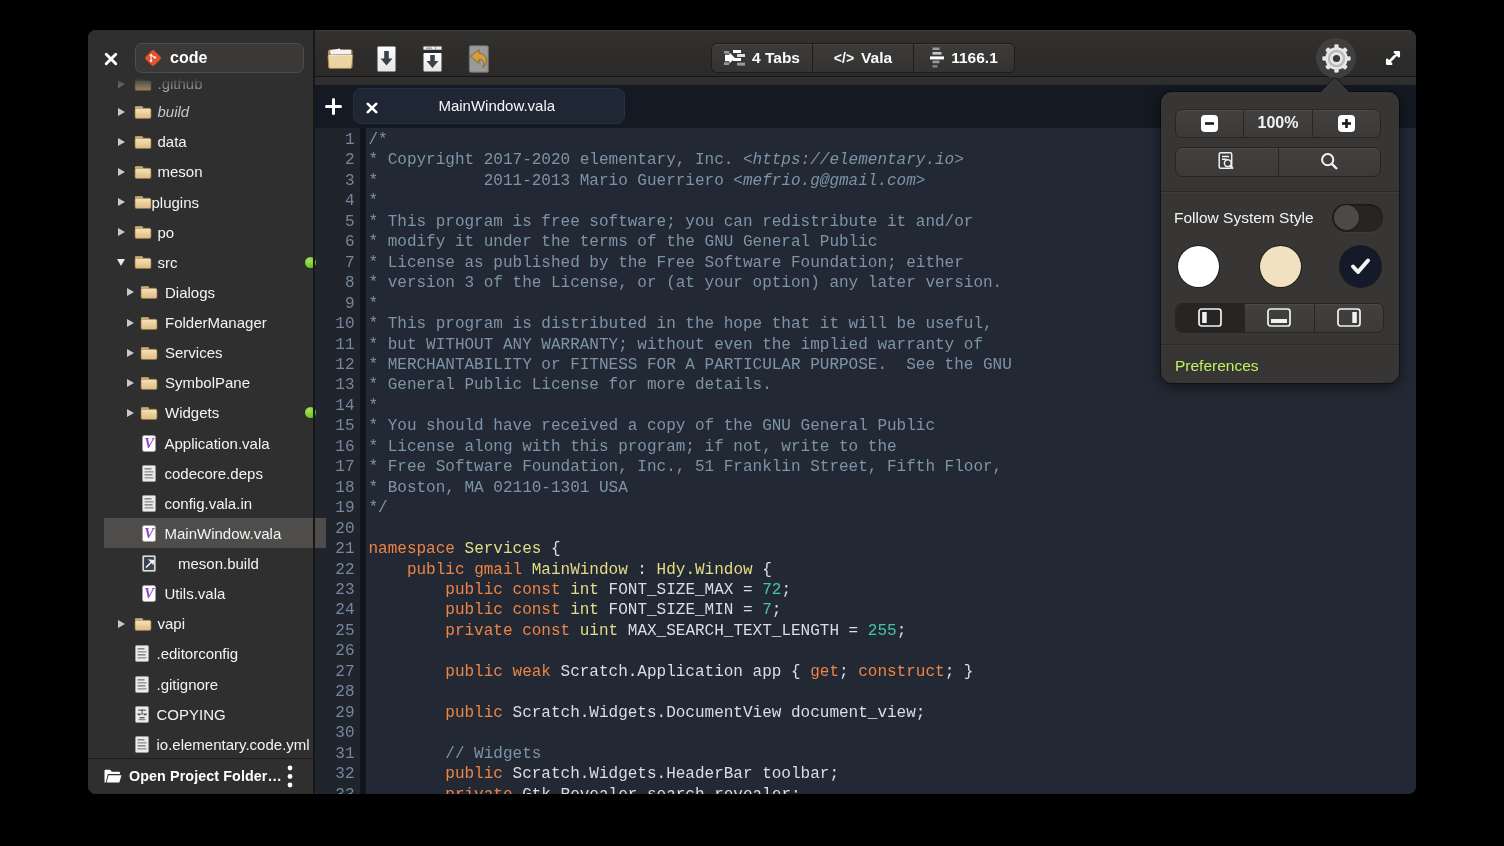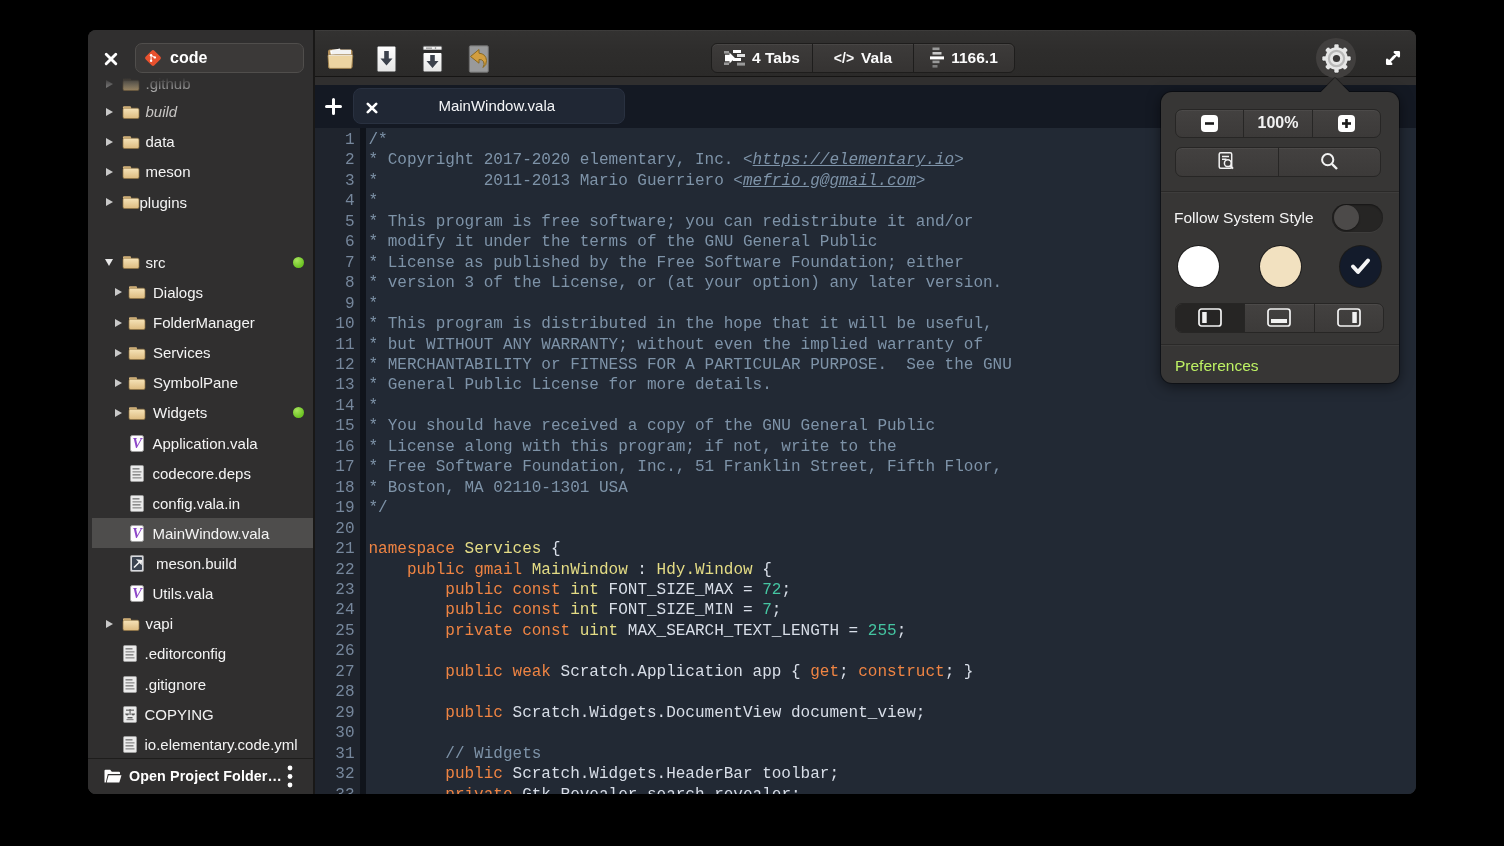--- a/index.html
+++ b/index.html
@@ -9,21 +9,21 @@
     border-radius:8px; background:#302f2f; overflow:hidden; }
   .abs { position:absolute; }
 
   
   #sidebar { position:absolute; left:0; top:0; width:225px; height:764px; background:#302f2f; }
   #vsep { position:absolute; left:225px; top:0; width:2px; height:764px; background:#191817; }
   .chip { position:absolute; left:47px; top:13px; width:169px; height:30px;
     background:#3b3938; border:1px solid #504e4c; border-radius:7px;
     display:flex; align-items:center; }
   .chip .lbl { color:#fff; font-size:16px; font-weight:700; margin-left:9px; }
-  .row { position:absolute; left:4px; width:222px; height:30px; display:flex; align-items:center;text-align:center; }
+  .row { position:absolute; left:16px; width:222px; height:30px; display:flex; align-items:center;text-align:center; }
   .row .txt { color:#f4f4f4; font-size:15px; font-weight:500; white-space:nowrap; }
   .sel { background:#4e4d4c; }
   .exp { width:0; height:0; border-left:7px solid #c9c9c9; border-top:4.5px solid transparent;
     border-bottom:4.5px solid transparent; }
   .expd { width:0; height:0; border-top:7px solid #e8e8e8; border-left:4.5px solid transparent;
     border-right:4.5px solid transparent; }
   .gdot { position:absolute; width:11px; height:11px; border-radius:50%;
     background:radial-gradient(circle at 35% 30%, #a8e35e, #6cc422 70%); left:201px; top:9.5px; }
   #botsep { position:absolute; left:0; top:728px; width:225px; height:1px; background:#1e1d1c; }
   #botrow { position:absolute; left:0; top:729px; width:225px; height:35px; background:#302f2f; }
@@ -40,21 +40,21 @@
   #editor { position:absolute; left:227px; top:97.5px; width:1101px; height:666.5px; background:#222934; }
   #gutter { position:absolute; left:0; top:0; width:44.5px; height:666.5px; background:#1f242d; }
   #gstrip { position:absolute; left:44.5px; top:0; width:6px; height:666.5px; background:#10141b; }
   pre { font-family:"Liberation Mono", monospace; font-size:16px; line-height:20.45px; }
   #lnums { position:absolute; left:0; top:2.5px; width:39.5px; text-align:right; color:#76879c; }
   #code { position:absolute; left:53.5px; top:2.5px; color:#d8dee8; }
   .c { color:#7e93a8; }
   .k { color:#ef8443; }
   .y { color:#e4dc85; }
   .n { color:#45c5a1; }
-  .u { text-decoration:underline; font-style:italic; }
+  .u { font-style:italic; }
 
   
   .hbtn-group { position:absolute; left:396px; top:12.5px; width:304px; height:30px;
     background:linear-gradient(#3d3b3a,#353332); border:1px solid #1e1d1c; border-radius:6px;
     box-shadow:inset 0 1px 0 rgba(255,255,255,.06);
     display:flex; }
   .hseg { flex:1; display:flex; align-items:center; justify-content:center;
     color:#fbfbfb; font-size:15.5px; font-weight:600; }
   .hseg + .hseg { border-left:1px solid #1e1d1c; }
   .gearc { position:absolute; left:1001px; top:8px; width:40px; height:40px; border-radius:50%;
@@ -291,20 +291,28 @@
         <span class="txt" style="margin-left:6px">meson</span>
       </div>
     <div class="row" style="top:157.0px">
         <i class="exp" style="margin-left:13.5px"></i>
         <svg style="margin-left:9px" width="18" height="14" viewBox="0 0 18 14">
           <rect x="1" y="1.2" width="8" height="4.5" rx="1" fill="#d9b87f"></rect>
           <rect x="1" y="3.2" width="16" height="10.3" rx="1.6" fill="url(#fg)" stroke="#8f7444" stroke-width="0.7"></rect>
         </svg>
         <span class="txt" style="margin-left:0">plugins</span>
       </div>
+    <div class="row" style="top:187.1px">
+        <i class="exp" style="margin-left:13.5px"></i>
+        <svg style="margin-left:9px" width="18" height="14" viewBox="0 0 18 14">
+          <rect x="1" y="1.2" width="8" height="4.5" rx="1" fill="#d9b87f"></rect>
+          <rect x="1" y="3.2" width="16" height="10.3" rx="1.6" fill="url(#fg)" stroke="#8f7444" stroke-width="0.7"></rect>
+        </svg>
+        <span class="txt" style="margin-left:6px">po</span>
+      </div>
     <div class="row" style="top:217.2px">
         <i class="expd" style="margin-left:12.5px"></i>
         <svg style="margin-left:9px" width="18" height="14" viewBox="0 0 18 14">
           <rect x="1" y="1.2" width="8" height="4.5" rx="1" fill="#d9b87f"></rect>
           <rect x="1" y="3.2" width="16" height="10.3" rx="1.6" fill="url(#fg)" stroke="#8f7444" stroke-width="0.7"></rect>
         </svg>
         <span class="txt" style="margin-left:6px">src</span>
         <span class="gdot"></span>
       </div>
     <div class="row" style="top:247.4px">
@@ -381,21 +389,21 @@
           <text x="7.2" y="12.8" text-anchor="middle" font-family="Liberation Serif" font-style="italic" font-weight="700" font-size="14.5" fill="#8d47c9">V</text>
         </svg>
         <span class="txt" style="margin-left:8.5px">MainWindow.vala</span>
       </div>
     <div class="row" style="top:518.5px">
         <svg style="margin-left:38px" width="14" height="17" viewBox="0 0 14 17">
           <rect x="0.5" y="0.5" width="13" height="16" rx="1.2" fill="#d8dade" stroke="#9f9f9f" stroke-width="0.9"></rect>
           <rect x="2" y="2" width="10" height="13" rx="0.8" fill="#3a4350"></rect>
           <path d="M4 12.5 L9.5 7 M8 5.2 L11.3 5.6 L11 8.5 Z" stroke="#f2f2f2" stroke-width="1.6" fill="#f2f2f2"></path>
         </svg>
-        <span class="txt" style="margin-left:12px">meson.build</span>
+        <span class="txt" style="margin-left:22px">meson.build</span>
       </div>
     <div class="row" style="top:548.6px">
         <svg style="margin-left:38px" width="14" height="17" viewBox="0 0 14 17">
           <rect x="0.5" y="0.5" width="13" height="16" rx="1.8" fill="#fdfdfd" stroke="#9f9f9f" stroke-width="0.9"></rect>
           <text x="7.2" y="12.8" text-anchor="middle" font-family="Liberation Serif" font-style="italic" font-weight="700" font-size="14.5" fill="#8d47c9">V</text>
         </svg>
         <span class="txt" style="margin-left:8.5px">Utils.vala</span>
       </div>
     <div class="row" style="top:578.8px">
         <i class="exp" style="margin-left:13.5px"></i>

